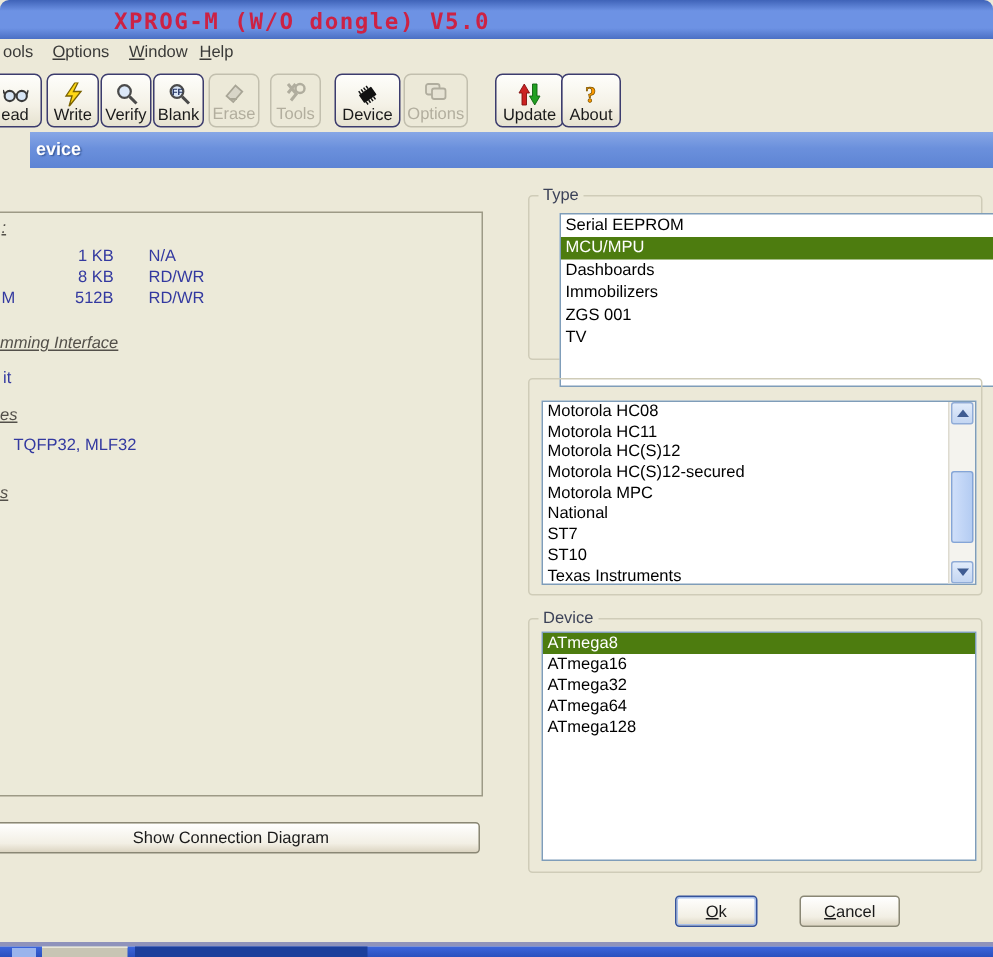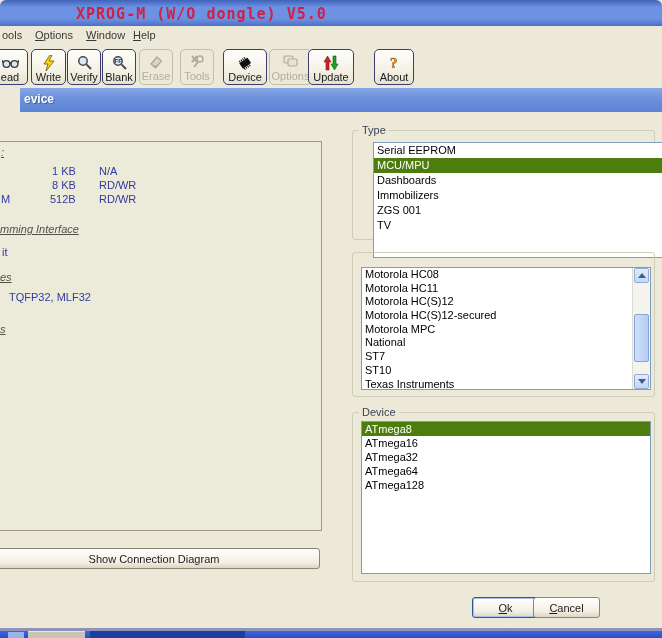--- a/index.html
+++ b/index.html
@@ -211,21 +211,21 @@
     <div class="tbtn disabled" style="left:269px;width:43px">
       <span class="ticon">
         <svg width="17" height="14" viewBox="0 0 17 14">
             <rect x="2" y="2" width="9" height="7" rx="1.5" fill="#e6e3d4" stroke="#b0ad9e" stroke-width="1.2"></rect>
             <rect x="6" y="5" width="9" height="7" rx="1.5" fill="#e6e3d4" stroke="#b0ad9e" stroke-width="1.2"></rect>
           </svg>
       </span>
       <span class="tlabel">Options</span>
     </div>
 
-    <div class="tbtn" style="left:308px;width:46px">
+    <div class="tbtn" style="left:330px;width:46px">
       <span class="ticon">
         <svg width="16" height="16" viewBox="0 0 16 16">
             <polygon points="4.5,1 1,7 3,7 3,15 6,15 6,7 8,7" fill="#cc2222" stroke="#801010" stroke-width="0.6"></polygon>
             <polygon points="11.5,15 8,9 10,9 10,1 13,1 13,9 15,9" fill="#22a022" stroke="#0f6010" stroke-width="0.6"></polygon>
           </svg>
       </span>
       <span class="tlabel">Update</span>
     </div>
 
     <div class="tbtn" style="left:374px;width:40px">
@@ -308,21 +308,21 @@
     <span class="grouplabel">Device</span>
     <div class="listbox device-list" style="left:8px;top:8px;width:290px;height:153px">
       <div class="lrow sel">ATmega8</div>
       <div class="lrow">ATmega16</div>
       <div class="lrow">ATmega32</div>
       <div class="lrow">ATmega64</div>
       <div class="lrow">ATmega128</div>
     </div>
   </div>
 
-  <button class="xpbtn default" style="left:472px;top:597px;width:67px">
+  <button class="xpbtn default" style="left:450px;top:597px;width:55px">
     <span><span class="acc">O</span><span>k</span></span>
   </button>
   <button class="xpbtn" style="left:533px;top:597px;width:67px">
     <span><span class="acc">C</span><span>ancel</span></span>
   </button>
 
   <div class="dlg-bottom-line"></div>
   <div class="taskbar">
     <div class="tb-icon"></div>
     <div class="tb-btn"></div>

